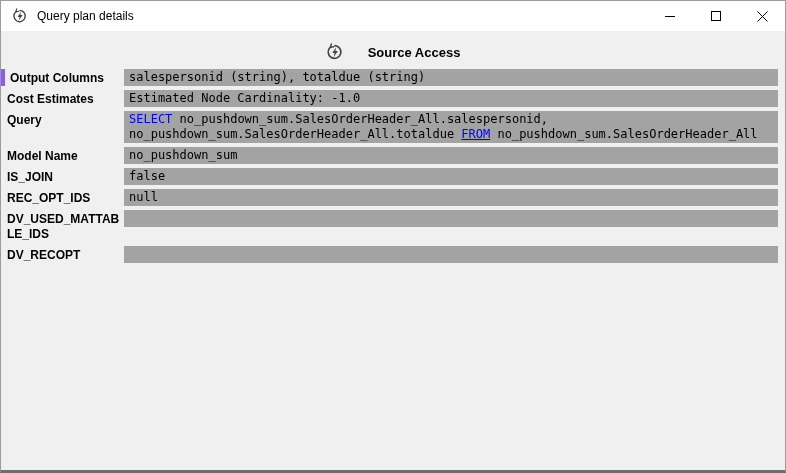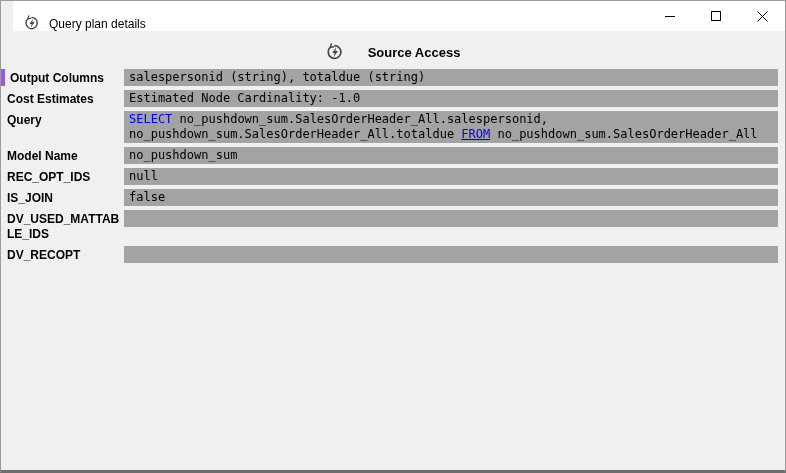--- a/index.html
+++ b/index.html
@@ -13,22 +13,21 @@
     border: 1px solid #9b9b9b;
     border-bottom: 3px solid #6e6e6e;
     overflow: hidden;
   }
 
   
   .titlebar {
     height: 30px;
     background: #ffffff;
     display: flex;
-    align-items: flex-end;
-    margin-left: 12px;
+    align-items: center;
   }
   .titlebar-icon { display: inline-flex; margin-left: 11px; }
   .titlebar-title {
     margin-left: 9px;
     font-size: 12px;
     color: #000000;
     white-space: nowrap;
   }
   .window-controls {
     margin-left: auto;
@@ -146,26 +145,26 @@
         </div>
         <div class="prop-row">
           <div class="prop-label">Query</div>
           <div class="prop-value"><span style="color: rgb(0, 0, 255);">SELECT</span><span> no_pushdown_sum.SalesOrderHeader_All.salespersonid, no_pushdown_sum.SalesOrderHeader_All.totaldue </span><span style="color: rgb(0, 0, 255); text-decoration: underline;">FROM</span><span> no_pushdown_sum.SalesOrderHeader_All</span></div>
         </div>
         <div class="prop-row">
           <div class="prop-label">Model Name</div>
           <div class="prop-value">no_pushdown_sum</div>
         </div>
         <div class="prop-row">
+          <div class="prop-label">IS_JOIN</div>
+          <div class="prop-value">false</div>
+        </div>
+        <div class="prop-row">
           <div class="prop-label">REC_OPT_IDS</div>
           <div class="prop-value">null</div>
-        </div>
-        <div class="prop-row">
-          <div class="prop-label">IS_JOIN</div>
-          <div class="prop-value">false</div>
         </div>
         <div class="prop-row">
           <div class="prop-label">DV_USED_MATTABLE_IDS</div>
           <div class="prop-value"></div>
         </div>
         <div class="prop-row">
           <div class="prop-label">DV_RECOPT</div>
           <div class="prop-value"></div>
         </div>
       </div>

